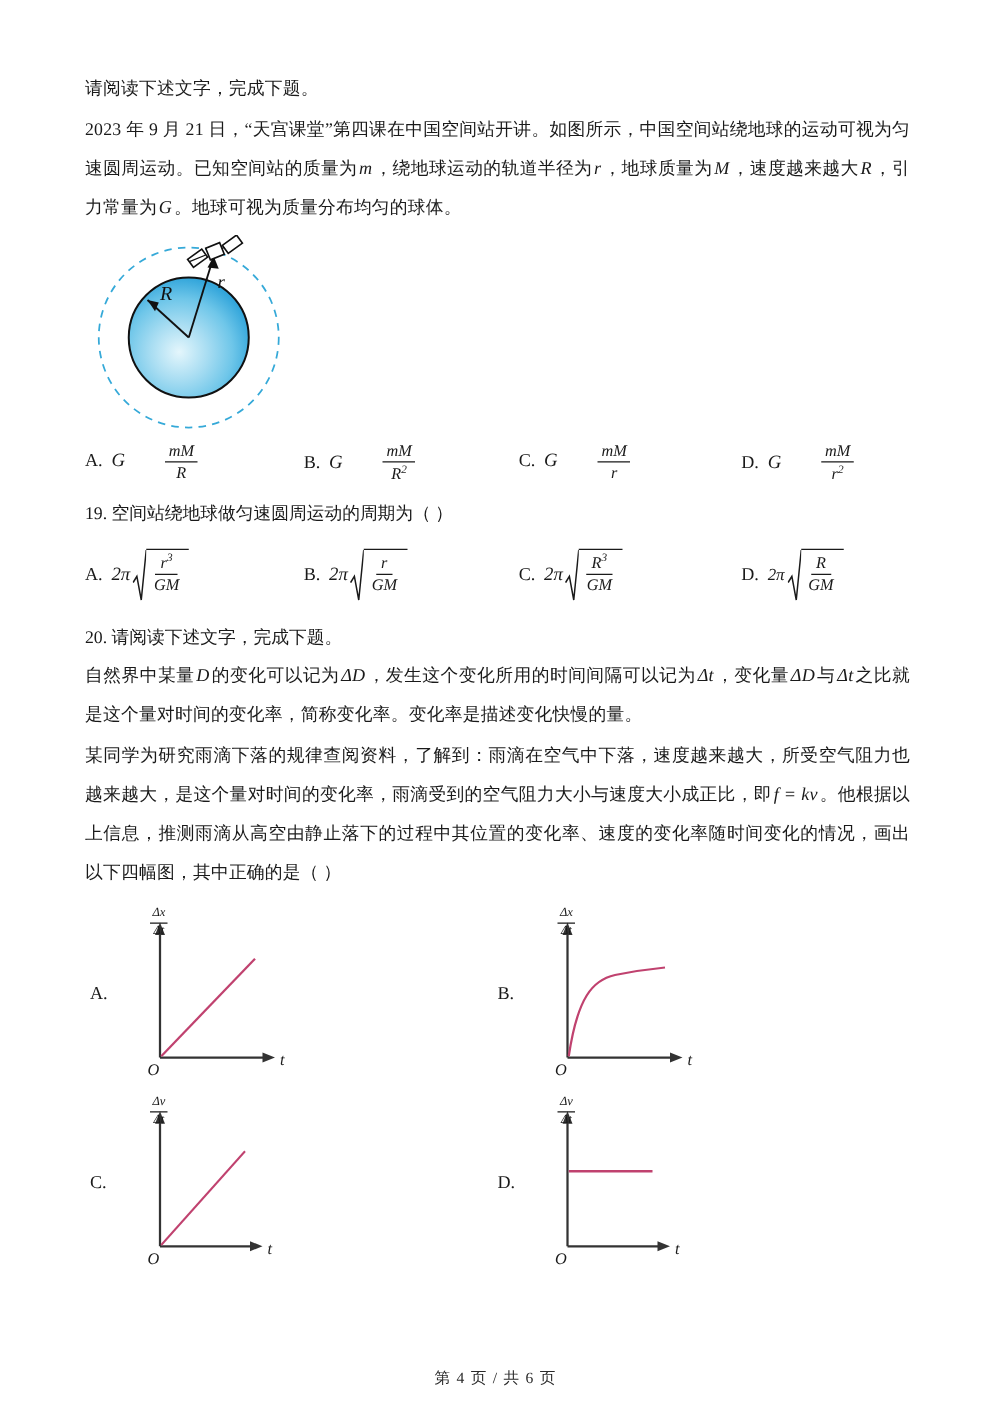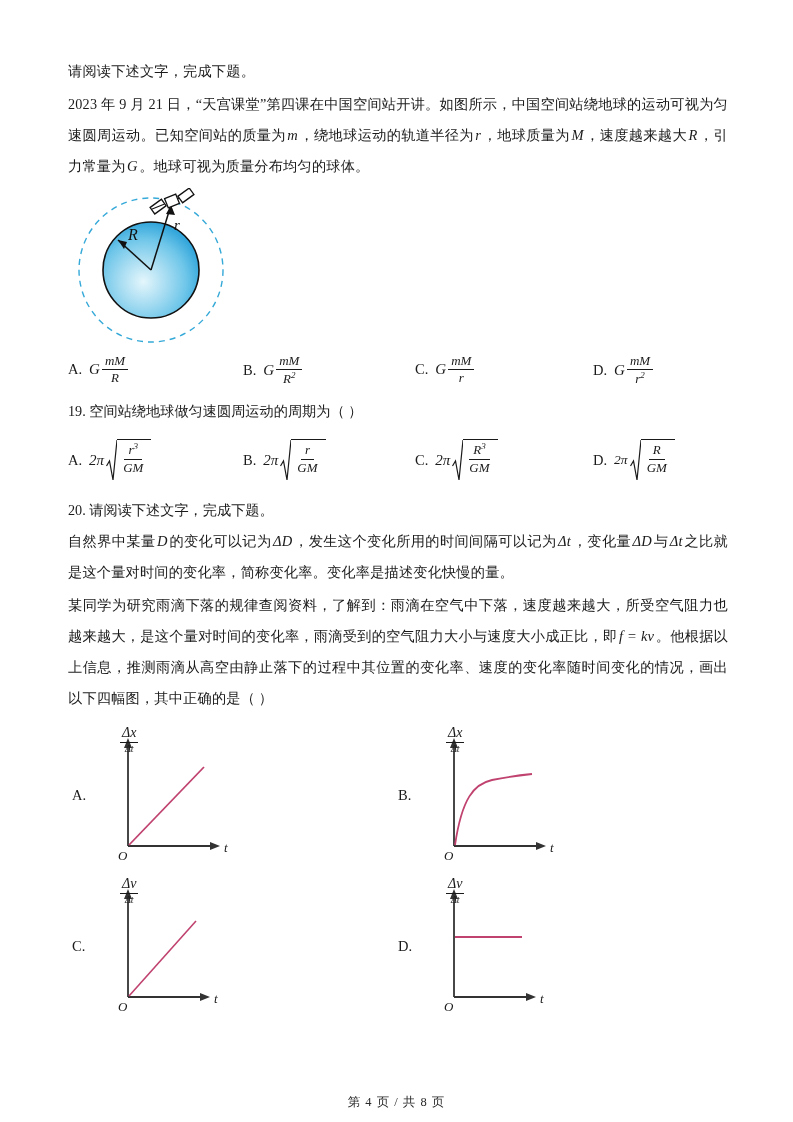--- a/index.html
+++ b/index.html
@@ -83,20 +83,21 @@
 
   
   .frac {
     display: inline-flex;
     flex-direction: column;
     align-items: center;
     vertical-align: middle;
     font-style: italic;
     line-height: 1.08;
     padding: 0 1px;
+    margin-left: 30px;
   }
   .frac .num {
     font-size: 13px;
     padding: 0 3px 1px 3px;
     border-bottom: 1px solid #1a1a1a;
   }
   .frac .den {
     font-size: 13px;
     padding: 1px 3px 0 3px;
   }
@@ -164,21 +165,21 @@
     margin-right: 4px;
     width: 20px;
   }
   .axis-frac {
     display: inline-flex;
     flex-direction: column;
     align-items: center;
     line-height: 1.05;
   }
   .axis-frac .n {
-    font-size: 14px;
+    font-size: 10px;
     font-style: italic;
     border-bottom: 1px solid #1a1a1a;
     padding: 0 2px 1px 2px;
   }
   .axis-frac .d {
     font-size: 10px;
     font-style: italic;
     padding: 1px 2px 0 2px;
   }
 
@@ -428,14 +429,14 @@
         </svg>
         <span class="axis-frac" style="position:absolute; left:48px; top:-2px;">
           <span class="n">Δv</span>
           <span class="d">Δt</span>
         </span>
       </div>
 
     </div>
   </div>
 
-  <div class="footer">第 4 页 / 共 8 页</div>
+  <div class="footer">第 4 页 / 共 6 页</div>
 </div>
 
 </body></html>

